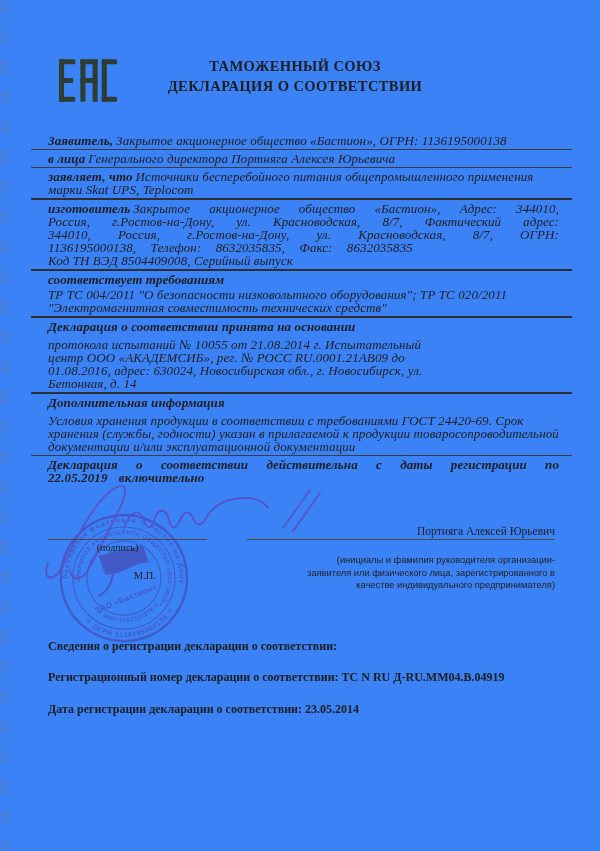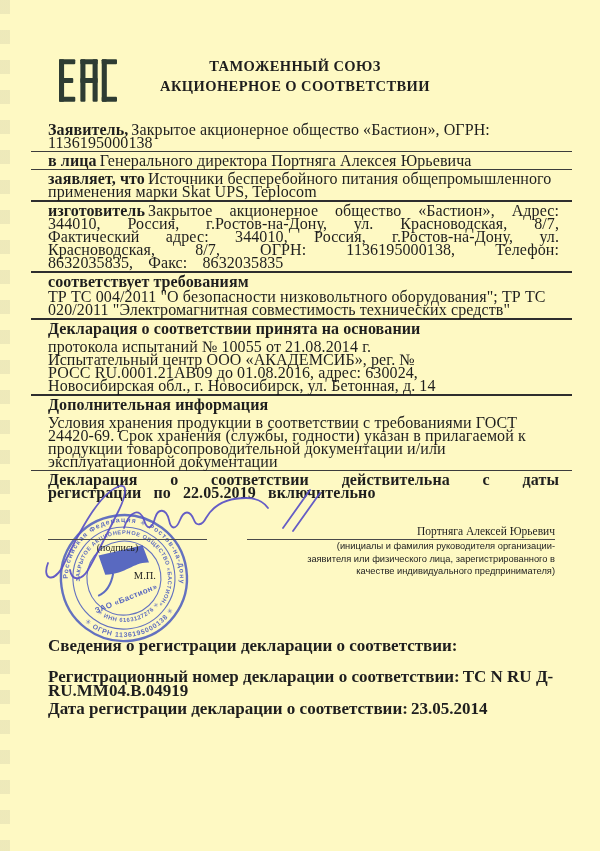--- a/index.html
+++ b/index.html
@@ -1,30 +1,30 @@
 <!DOCTYPE html>
 <html><head>
 <meta charset="utf-8">
 <style>
   html,body{margin:0;padding:0;}
   body{background:#e8e8e8;}
   .page{
-    position:relative;width:600px;height:851px;background:#fef9c3;
+    position:relative;width:600px;height:851px;background:#3b82f6;
     font-family:"Liberation Serif","DejaVu Serif",serif;color:#1e1e1e;
     overflow:hidden;margin:0 auto;
   }
   .scan-edge{position:absolute;left:0;top:0;width:10px;height:851px;
     background:repeating-linear-gradient(180deg,rgba(120,120,120,.12) 0 14px,rgba(255,255,255,0) 14px 30px);
   }
   
   .eac{position:absolute;left:59px;top:59px;}
   .title{position:absolute;left:60px;top:57px;width:470px;text-align:center;
     font-weight:bold;font-size:14.5px;line-height:19.5px;letter-spacing:.4px;}
   
-  .doc-table{position:absolute;left:31px;top:121px;width:541px;font-size:16px;line-height:13px;letter-spacing:.1px;}
+  .doc-table{position:absolute;left:31px;top:132px;width:541px;font-size:13px;line-height:13px;letter-spacing:.1px;font-style:italic;}
   .row{padding:2px 13px 2px 17px;border-bottom:1px solid #3c3c3c;}
   .row.thick{border-bottom-width:2px;border-bottom-color:#2e2e2e;}
   .row.last{border-bottom:none;}
   .b{font-weight:bold;}
   .b.lbl{margin-right:3px;}
   .jst{text-align:justify;}
   .ws-wide{word-spacing:11px;}
   .ws-med{word-spacing:8px;}
   .ws-sm{word-spacing:2px;}
   .narrow{max-width:400px;}
@@ -32,25 +32,25 @@
   .pgap-sm{margin-top:2px;}
   
   .stamp-wrap{position:absolute;left:52px;top:506px;transform:rotate(-8deg);}
   .sig-svg{position:absolute;left:28px;top:468px;}
   .sign-line{position:absolute;left:48px;top:539px;width:159px;border-top:1px solid #4a4a4a;}
   .sign-caption{position:absolute;left:38px;top:542px;width:159px;text-align:center;font-size:10px;}
   .mp{position:absolute;left:108px;top:570px;width:48px;text-align:right;font-size:10.5px;}
   .name-block{position:absolute;left:247px;top:524px;width:308px;text-align:right;}
   .head-name{font-size:11.5px;line-height:14px;}
   .name-line{border-top:1px solid #4a4a4a;margin-top:1px;}
-  .head-caption{font-family:"Liberation Sans","DejaVu Sans",sans-serif;font-size:9.3px;line-height:12.5px;color:#222;margin-top:0;}
+  .head-caption{font-family:"Liberation Sans","DejaVu Sans",sans-serif;font-size:9.3px;line-height:12.5px;color:#222;margin-top:14px;}
   
-  .reg{position:absolute;left:48px;top:639px;width:520px;font-weight:bold;font-size:17px;line-height:14px;}
+  .reg{position:absolute;left:48px;top:639px;width:520px;font-weight:bold;font-size:12px;line-height:14px;}
   .reg .num{margin-top:17px;}
-  .reg .date{margin-top:4px;}
+  .reg .date{margin-top:18px;}
   .reg span{margin-right:3px;}
 </style>
 </head>
 <body>
 
 <div class="page">
   <div class="scan-edge"></div>
 
   <svg class="eac" width="58" height="43" viewBox="0 0 57 42">
     <g fill="#2e3c33">
@@ -63,37 +63,38 @@
       <rect x="21" y="0" width="17" height="5" rx="1"></rect>
         <rect x="21" y="18.5" width="17" height="5" rx="1"></rect>
       <rect x="42" y="0" width="5" height="42" rx="1"></rect>
         <rect x="42" y="0" width="15" height="5" rx="1"></rect>
       <rect x="42" y="37" width="15" height="5" rx="1"></rect>
     </g>
   </svg>
 
   <div class="title">
     <div>ТАМОЖЕННЫЙ СОЮЗ</div>
-    <div>АКЦИОНЕРНОЕ О СООТВЕТСТВИИ</div>
+    <div>ДЕКЛАРАЦИЯ О СООТВЕТСТВИИ</div>
   </div>
 
   <div class="doc-table">
     <div class="row">
       <span class="b lbl">Заявитель,</span><span>Закрытое акционерное общество «Бастион», ОГРН: 1136195000138</span>
     </div>
     <div class="row">
       <span class="b lbl">в лица</span><span>Генерального директора Портняга Алексея Юрьевича</span>
     </div>
     <div class="row thick">
       <span class="b lbl">заявляет, что</span><span>Источники бесперебойного питания общепромышленного применения марки Skat UPS, Teplocom</span>
     </div>
     <div class="row thick">
       <div class="jst ws-wide">
         <span class="b lbl">изготовитель</span><span>Закрытое акционерное общество «Бастион», Адрес: 344010, Россия, г.Ростов-на-Дону, ул. Красноводская, 8/7, Фактический адрес: 344010, Россия, г.Ростов-на-Дону, ул. Красноводская, 8/7, ОГРН: 1136195000138, Телефон: 8632035835, Факс: 8632035835</span>
       </div>
+      <div>Код ТН ВЭД 8504409008, Серийный выпуск</div>
     </div>
     <div class="row thick">
       <div class="b">соответствует требованиям</div>
       <div class="pgap-sm">ТР ТС 004/2011 "О безопасности низковольтного оборудования"; ТР ТС 020/2011 "Электромагнитная совместимость технических средств"</div>
     </div>
     <div class="row thick">
       <div class="b">Декларация о соответствии принята на основании</div>
       <div class="pgap narrow">протокола испытаний № 10055 от 21.08.2014 г. Испытательный центр ООО «АКАДЕМСИБ», рег. № РОСС RU.0001.21АВ09 до 01.08.2016, адрес: 630024, Новосибирская обл., г. Новосибирск, ул. Бетонная, д. 14</div>
     </div>
     <div class="row">

